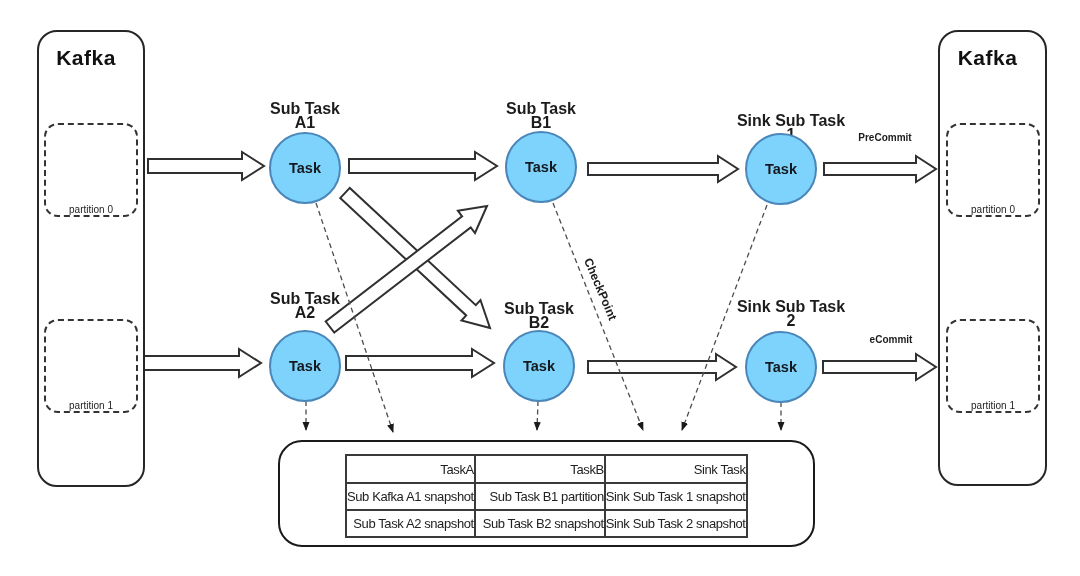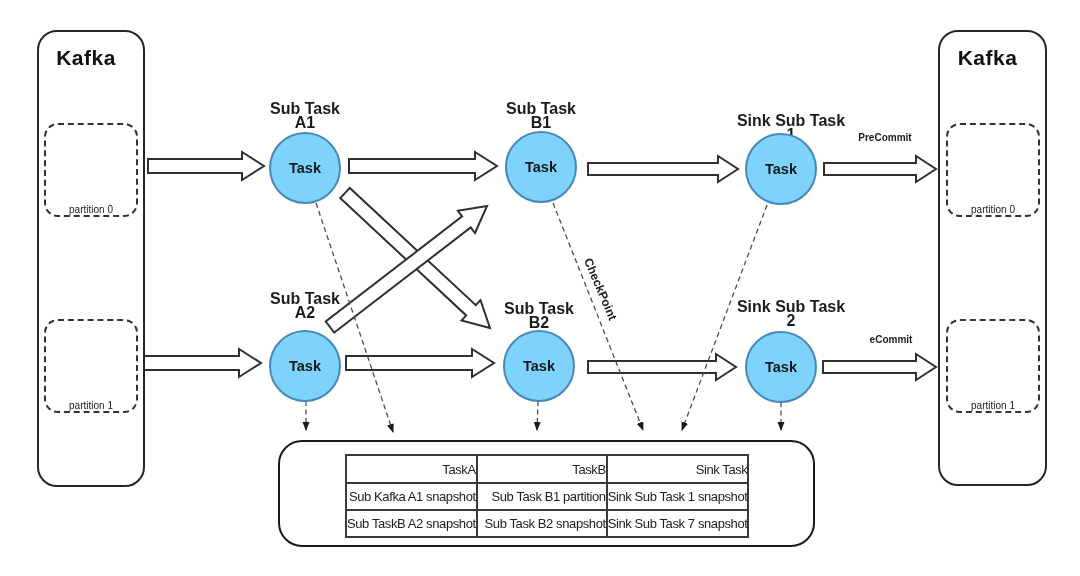--- a/index.html
+++ b/index.html
@@ -135,20 +135,20 @@
       <th>TaskA</th>
       <th>TaskB</th>
       <th>Sink Task</th>
     </tr>
     <tr>
       <td>Sub Kafka A1 snapshot</td>
       <td>Sub Task B1 partition</td>
       <td>Sink Sub Task 1 snapshot</td>
     </tr>
     <tr>
-      <td>Sub TaskB A2 snapshot</td>
+      <td>Sub Task A2 snapshot</td>
       <td>Sub Task B2 snapshot</td>
-      <td>Sink Sub Task 7 snapshot</td>
+      <td>Sink Sub Task 2 snapshot</td>
     </tr>
   </tbody>
     </table>
 
 </div>
 
 </body></html>

